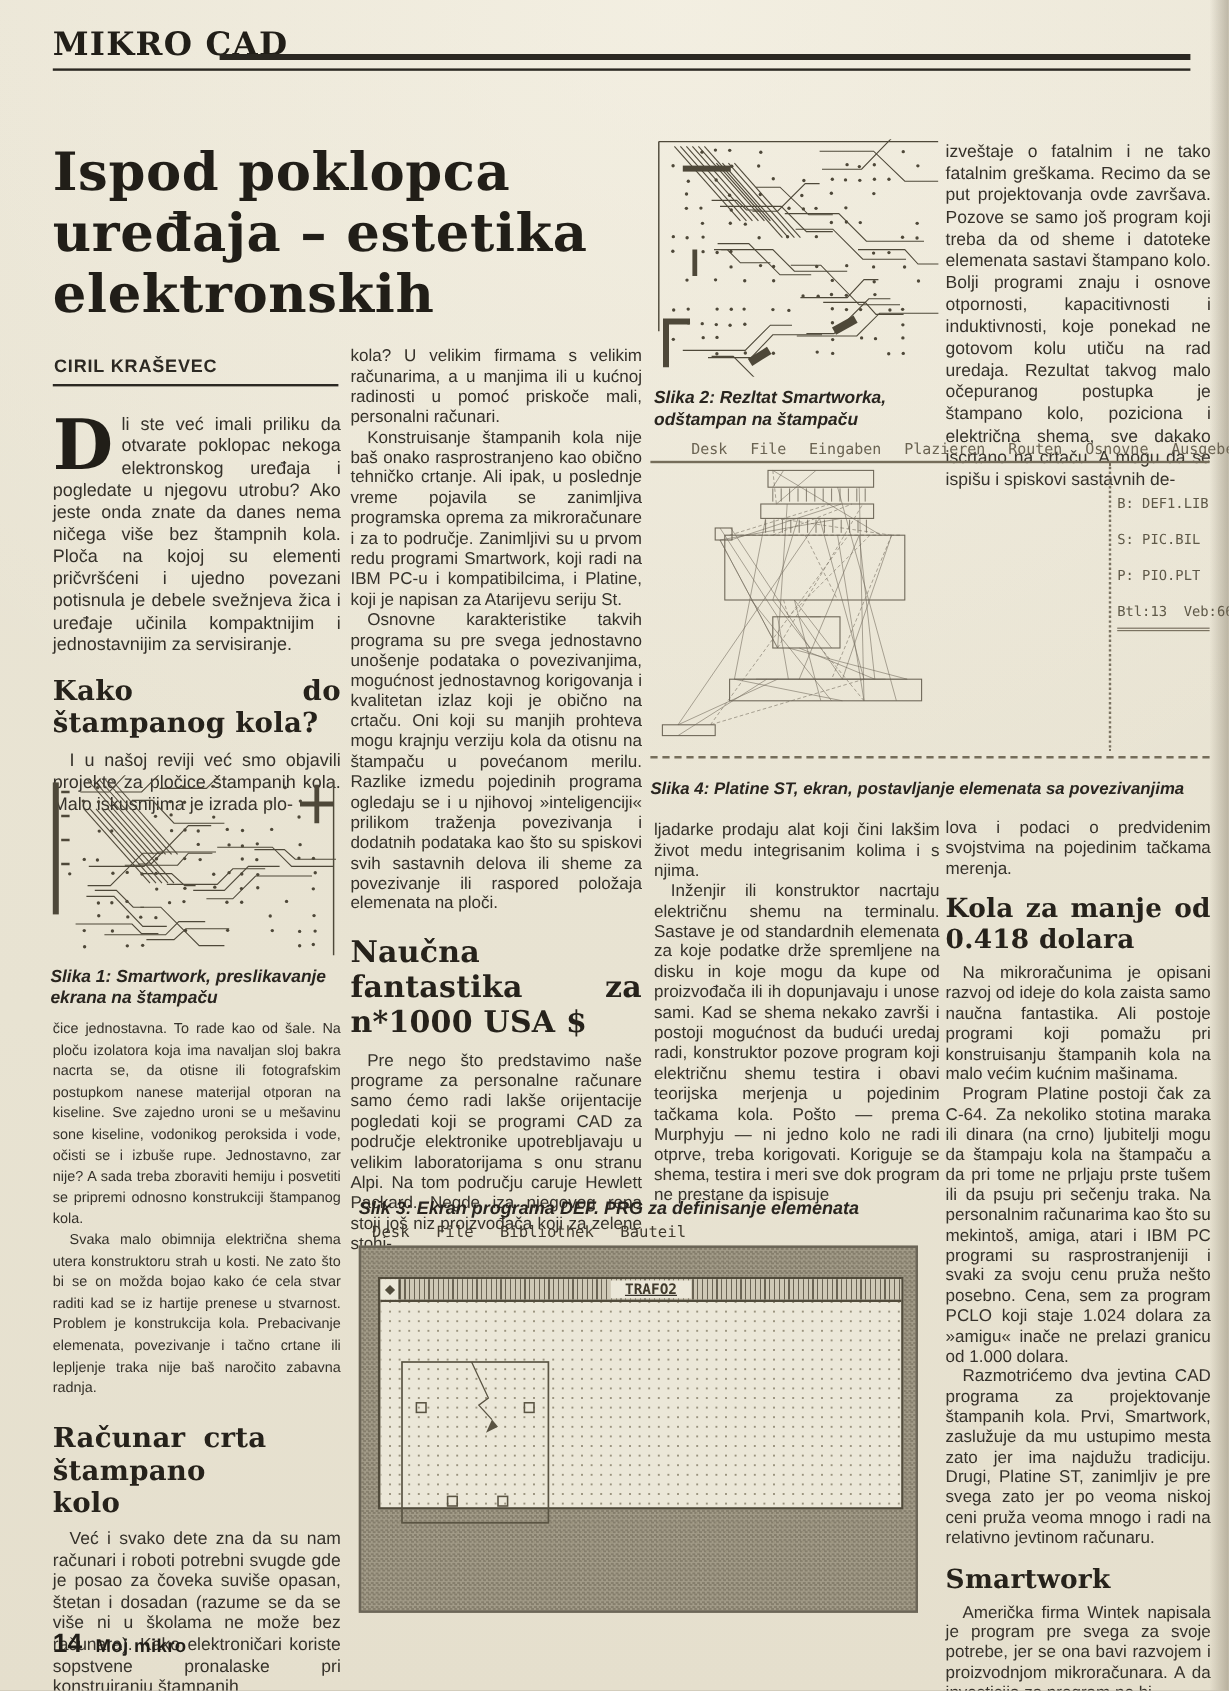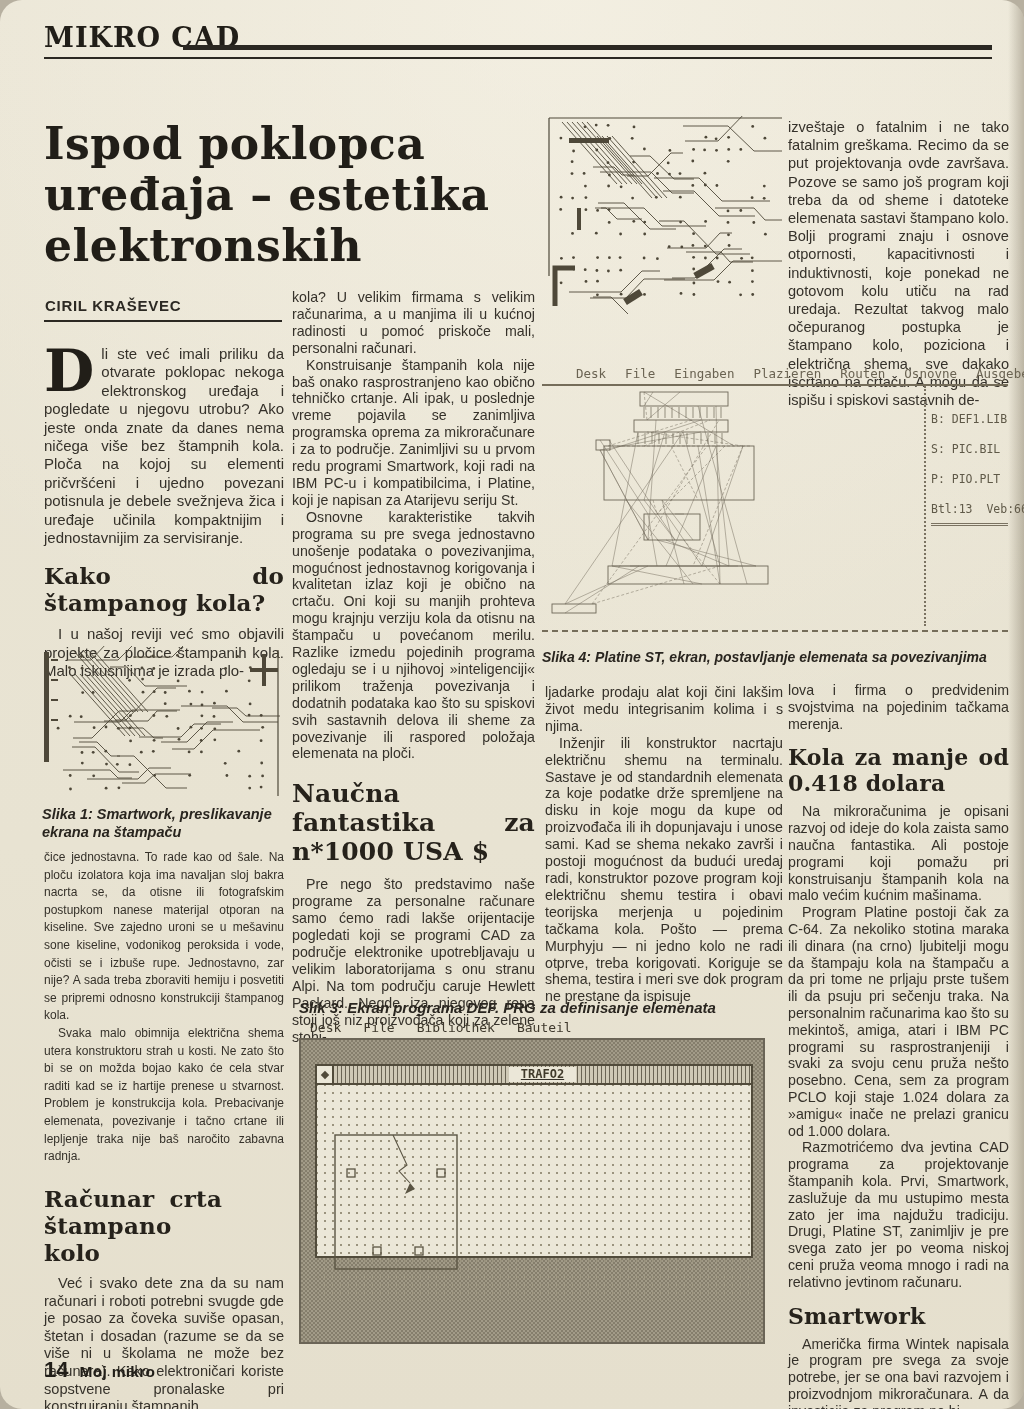--- a/index.html
+++ b/index.html
@@ -1,21 +1,21 @@
 <!DOCTYPE html>
 <html lang="sr-Latn"><head>
 <meta charset="utf-8">
 <style>
   html,body{margin:0;padding:0;background:#b7b0a0;}
   .page{
     position:relative;width:1024px;height:1409px;overflow:hidden;
     background:
       radial-gradient(130% 90% at 55% 0%, rgba(253,250,240,.45), rgba(0,0,0,0) 60%),
       linear-gradient(180deg,#eae5d5 0%,#e8e3d2 60%,#e5dfcd 100%);
-    font-family:"Liberation Sans",sans-serif;color:#35312a;border-radius:22px;
+    font-family:"Liberation Sans",sans-serif;color:#35312a;
   }
   .page::after{content:"";position:absolute;top:0;right:0;width:16px;height:100%;
     background:linear-gradient(to right,rgba(0,0,0,0),rgba(110,100,80,.38));pointer-events:none;}
   .abs{position:absolute;}
   .kicker{font-family:"DejaVu Serif",serif;font-weight:bold;font-size:27px;letter-spacing:1px;color:#211e18;}
   .rule-thick{height:5px;background:#2b2822;}
   .rule-thin{height:2px;background:#2b2822;}
   .headline{font-family:"DejaVu Serif",serif;font-weight:bold;font-size:44px;line-height:51px;letter-spacing:.5px;color:#211e18;}
   .byline{font-weight:bold;font-size:15px;letter-spacing:.7px;color:#2c2923;}
   .bodycol{text-align:justify;}
@@ -380,20 +380,21 @@
         <line x1="22" y1="6" x2="77" y2="68" stroke="#4e4839" stroke-width="0.9"></line>
         <line x1="27" y1="6" x2="82" y2="68" stroke="#4e4839" stroke-width="0.9"></line>
         <line x1="32" y1="6" x2="87" y2="68" stroke="#4e4839" stroke-width="0.9"></line>
         <line x1="37" y1="6" x2="92" y2="68" stroke="#4e4839" stroke-width="0.9"></line>
         <line x1="42" y1="6" x2="97" y2="68" stroke="#4e4839" stroke-width="0.9"></line>
         <line x1="52" y1="20" x2="107" y2="82" stroke="#4e4839" stroke-width="0.9"></line>
         <line x1="57" y1="20" x2="112" y2="82" stroke="#4e4839" stroke-width="0.9"></line>
         <line x1="62" y1="20" x2="117" y2="82" stroke="#4e4839" stroke-width="0.9"></line>
         <line x1="67" y1="20" x2="122" y2="82" stroke="#4e4839" stroke-width="0.9"></line>
       </svg>
+    <div class="caption">Slika 2: Rezltat Smartworka, odštampan na štampaču</div>
   </div>
 
   <div class="abs bodycol" id="col4a">
     <p>izveštaje o fatalnim i ne tako fatalnim greškama. Recimo da se put projektovanja ovde završava. Pozove se samo još program koji treba da od sheme i datoteke elemenata sastavi štampano kolo. Bolji programi znaju i osnove otpornosti, kapacitivnosti i induktivnosti, koje ponekad ne gotovom kolu utiču na rad uredaja. Rezultat takvog malo očepuranog postupka je štampano kolo, poziciona i električna shema, sve dakako iscrtano na crtaču. A mogu da se ispišu i spiskovi sastavnih de-</p>
   </div>
 
   <div class="abs" id="fig4">
     <div class="mono" id="fig4-menu">
       <span>Desk</span>
       <span>File</span>
@@ -496,21 +497,21 @@
     </div>
   </div>
   <div class="abs caption" id="fig4cap">Slika 4: Platine ST, ekran, postavljanje elemenata sa povezivanjima</div>
 
   <div class="abs bodycol" id="col3">
     <p>ljadarke prodaju alat koji čini lakšim život medu integrisanim kolima i s njima.</p>
     <p class="ind">Inženjir ili konstruktor nacrtaju električnu shemu na terminalu. Sastave je od standardnih elemenata za koje podatke drže spremljene na disku in koje mogu da kupe od proizvođača ili ih dopunjavaju i unose sami. Kad se shema nekako završi i postoji mogućnost da budući uredaj radi, konstruktor pozove program koji električnu shemu testira i obavi teorijska merjenja u pojedinim tačkama kola. Pošto — prema Murphyju — ni jedno kolo ne radi otprve, treba korigovati. Koriguje se shema, testira i meri sve dok program ne prestane da ispisuje</p>
   </div>
 
   <div class="abs bodycol" id="col4b">
-    <p>lova i firma o predvidenim svojstvima na pojedinim tačkama merenja.</p>
+    <p>lova i podaci o predvidenim svojstvima na pojedinim tačkama merenja.</p>
     <div class="h2">Kola za manje od 0.418 dolara</div>
     <p class="ind">Na mikroračunima je opisani razvoj od ideje do kola zaista samo naučna fantastika. Ali postoje programi koji pomažu pri konstruisanju štampanih kola na malo većim kućnim mašinama.</p>
     <p class="ind">Program Platine postoji čak za C-64. Za nekoliko stotina maraka ili dinara (na crno) ljubitelji mogu da štampaju kola na štampaču a da pri tome ne prljaju prste tušem ili da psuju pri sečenju traka. Na personalnim računarima kao što su mekintoš, amiga, atari i IBM PC programi su rasprostranjeniji i svaki za svoju cenu pruža nešto posebno. Cena, sem za program PCLO koji staje 1.024 dolara za »amigu« inače ne prelazi granicu od 1.000 dolara.</p>
     <p class="ind">Razmotrićemo dva jevtina CAD programa za projektovanje štampanih kola. Prvi, Smartwork, zaslužuje da mu ustupimo mesta zato jer ima najdužu tradiciju. Drugi, Platine ST, zanimljiv je pre svega zato jer po veoma niskoj ceni pruža veoma mnogo i radi na relativno jevtinom računaru.</p>
     <div class="h2">Smartwork</div>
     <p class="ind">Američka firma Wintek napisala je program pre svega za svoje potrebe, jer se ona bavi razvojem i proizvodnjom mikroračunara. A da investicija za program ne bi</p>
   </div>
 
   <div class="abs caption" id="fig3cap">Slik 3: Ekran programa DEF. PRG za definisanje elemenata</div>
   <div class="abs mono" id="fig3menu">

